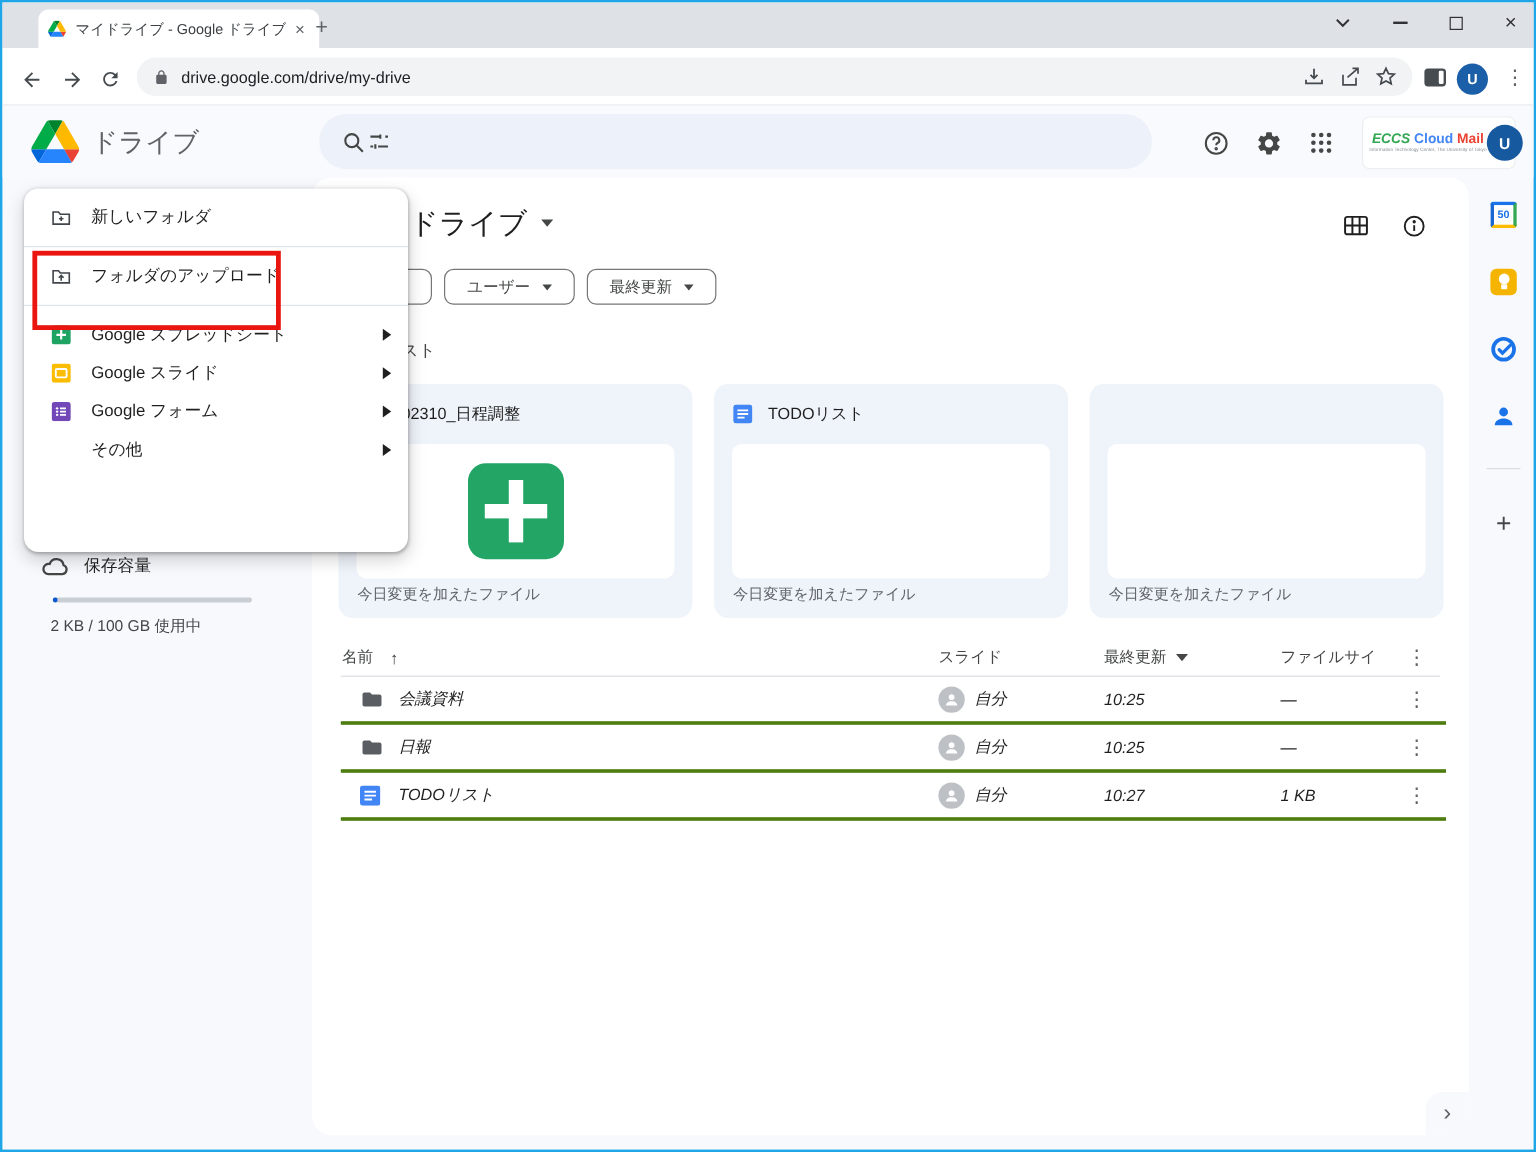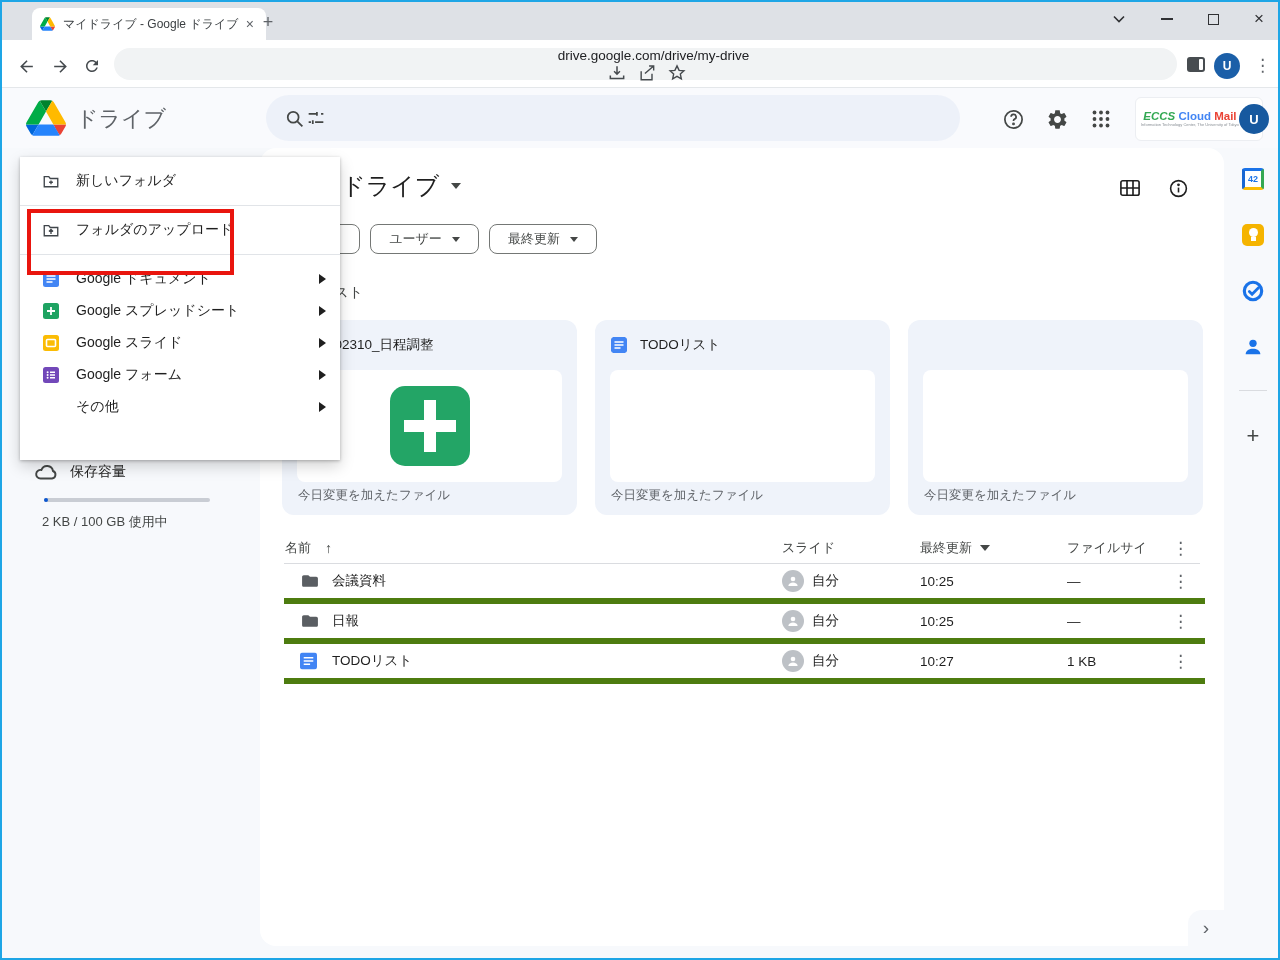--- a/index.html
+++ b/index.html
@@ -12,21 +12,21 @@
   .tab-title { font-size:12px; color:#3c4043; margin-left:8px; flex:1; white-space:nowrap; overflow:hidden; }
   .tab-close { font-size:14px; color:#5f6368; padding:0 4px; }
   .newtab { position:absolute; left:254px; top:8px; width:24px; height:24px; display:flex; align-items:center; justify-content:center; font-size:18px; color:#5f6368; }
   .winbtn { position:absolute; top:2px; width:34px; height:30px; display:flex; align-items:center; justify-content:center; color:#303134; }
   .wb-chevron { left:1100px; } .wb-min { left:1148px; } .wb-max { left:1194px; } .wb-close { left:1240px; font-size:17px; }
   .minbar { width:12px; height:2px; background:#303134; }
   .maxbox { width:11px; height:11px; border:1.5px solid #303134; }
 
   .toolbar { position:absolute; left:0; top:38px; right:0; height:48px; background:#fff; border-bottom:1px solid #e4e7ea; }
   .navbtn { position:absolute; top:50px; width:28px; height:28px; display:flex; align-items:center; justify-content:center; }
-  .addressbar { position:absolute; left:112px; top:46px; width:1063px; height:32px; border-radius:16px; background:#f1f3f4; display:flex; align-items:center; padding:0 8px 0 14px;flex-direction:column; }
+  .addressbar { position:absolute; left:112px; top:46px; width:1063px; height:32px; border-radius:16px; background:#f1f3f4; display:flex; align-items:center; padding:0 8px 0 14px; }
   .url { font-size:13.5px; color:#202124; margin-left:10px; flex:1; }
   .omni-icons { display:flex; align-items:center; gap:10px; margin-right:4px; }
   .sidepanel-ic { position:absolute; left:1185px; top:55px; width:18px; height:15px; background:#474c50; border-radius:3px; }
   .sidepanel-ic::after { content:''; position:absolute; right:2px; top:2px; width:4px; height:11px; background:#fff; border-radius:1px; }
   .br-avatar { position:absolute; left:1212px; top:51px; width:26px; height:26px; border-radius:50%; background:#1b5fa8; color:#fff; font-size:12px; font-weight:bold; display:flex; align-items:center; justify-content:center; }
   .kebab { font-size:17px; color:#5f6368; }
   .tb-kebab { position:absolute; left:1252px; top:53px; }
 
   
   .app-header { position:absolute; left:0; top:86px; right:0; height:60px; background:#f9fafd; }
@@ -70,32 +70,32 @@
   .fcard { position:absolute; top:172px; width:295px; height:195px; background:#eff3fa; border-radius:12px; }
   .fcard-head { height:50px; display:flex; align-items:center; padding:0 16px; gap:13px; }
   .fcard-name { font-size:13.5px; color:#1f1f1f; white-space:nowrap; overflow:hidden; }
   .fcard-thumb { position:absolute; left:15px; right:15px; top:50px; height:112px; background:#fff; border-radius:8px; display:flex; align-items:center; justify-content:center; }
   .fcard-cap { position:absolute; left:16px; bottom:11px; font-size:12.5px; color:#5f6368; }
   .sheets-big { width:80px; height:80px; border-radius:15px; background:#23a566; position:relative; }
   .sheets-big::before { content:''; position:absolute; left:14px; top:34px; width:52px; height:12px; background:#fff; }
   .sheets-big::after { content:''; position:absolute; left:34px; top:14px; width:12px; height:52px; background:#fff; }
 
   .thead { position:absolute; left:24px; right:24px; top:384px; height:32px; border-bottom:1px solid #dadce0; font-size:13px; color:#444746; }
-  .trow { position:absolute; left:24px; right:19px; height:40px; border-bottom:6px solid #4d7c0f; font-size:13.5px; color:#1f1f1f; }
+  .trow { position:absolute; left:24px; right:19px; height:40px; border-bottom:3px solid #4d7c0f; font-size:13.5px; color:#1f1f1f;font-style:italic; }
   .tc { position:absolute; top:50%; transform:translateY(-50%); display:flex; align-items:center; }
   .c-name { left:1px; } .c-icon { left:16px; } .c-nametext { left:48px; } .c-owner { left:498px; } .c-mod { left:636px; } .c-size { left:783px; } .c-kebab { left:888px; }
   .owner-av { width:22px; height:22px; border-radius:50%; background:#bdc1c6; display:flex; align-items:center; justify-content:center; margin-right:8px; }
   .sort-asc { margin-left:14px; font-size:14px; color:#444746; }
   .sort-desc { width:0; height:0; border-left:5px solid transparent; border-right:5px solid transparent; border-top:6px solid #444746; margin-left:8px; }
 
   .corner-notch { position:absolute; left:1186px; top:908px; width:36px; height:36px; background:#f7f9fc; border-top-left-radius:14px; display:flex; align-items:center; justify-content:center; }
   .corner-chev { font-size:19px; color:#5f6368; }
 
   
-  .new-menu { position:absolute; left:18px; top:155px; width:320px; height:303px; background:#fff; border-radius:0; box-shadow:0 1px 3px rgba(0,0,0,.25), 0 6px 14px rgba(0,0,0,.18); padding-top:8px; z-index:10; }
+  .new-menu { position:absolute; left:18px; top:155px; width:320px; height:303px; background:#fff; border-radius:12px; box-shadow:0 1px 3px rgba(0,0,0,.25), 0 6px 14px rgba(0,0,0,.18); padding-top:8px; z-index:10; }
   .menu-item { height:32px; display:flex; align-items:center; padding:0 14px 0 22px; }
   .mi-icon { width:18px; height:18px; flex:none; display:flex; align-items:center; justify-content:center; }
   .mi-label { font-size:14px; color:#1f1f1f; margin-left:16px; flex:1; white-space:nowrap; }
   .mi-label.noicon { margin-left:50px; }
   .mi-arrow { width:0; height:0; border-top:5px solid transparent; border-bottom:5px solid transparent; border-left:7px solid #1f1f1f; }
   .menu-div { border-top:1px solid #e1e4e8; margin:8px 0; }
   .gicon { width:16px; height:16px; border-radius:2.5px; position:relative; }
 
   .red-box { position:absolute; left:25px; top:207px; width:207px; height:66px; border:4px solid #e9150e; z-index:11; }
 </style>
@@ -218,21 +218,21 @@
     </div>
   <div class="eccs-card">
     <div class="eccs-txt">
       <div class="eccs-line"><span class="eccs-g">ECCS</span> <span class="eccs-b">Cloud</span> <span class="eccs-r">Mail</span></div>
       <div class="eccs-tag">Information Technology Center, The University of Tokyo</div>
     </div>
     <div class="drv-avatar">U</div>
   </div>
 
   <div class="rail-ic" style="top:165px">
-      <div class="cal-ic">42</div>
+      <div class="cal-ic">50</div>
     </div>
   <div class="rail-ic" style="top:221px">
       <div class="keep-ic"></div>
     </div>
   <div class="rail-ic" style="top:277px">
       <svg width="22" height="22" viewBox="0 0 24 24" fill="none" stroke="#1a73e8" stroke-width="3">
         <circle cx="12" cy="12" r="9.5" stroke-width="3.4"></circle>
         <path d="M8 12.5 11 15.5 17.5 9" stroke="#fff" stroke-width="0"></path>
         <path d="M8 12.5 11 15.5 18 8.5" stroke="#1a73e8" stroke-width="3" fill="none" stroke-linecap="round"></path>
       </svg>
@@ -418,30 +418,20 @@
             <path d="M3 5.5h6l2 2.5h10v11H3z"></path>
             <path d="M12 16.5v-5.5M9.3 13.3 12 10.6l2.7 2.7"></path>
           </svg>
         </span>
       <span class="mi-label">フォルダのアップロード</span>
     </div>
     <div class="menu-div"></div>
     <div class="menu-item">
       <span class="mi-icon">
           <svg width="16" height="16" viewBox="0 0 16 16">
-            <rect width="16" height="16" rx="2.5" fill="#4285f4"></rect>
-            <path stroke="#fff" stroke-width="1.5" d="M3.5 5h9M3.5 8h9M3.5 11h6"></path>
-          </svg>
-        </span>
-      <span class="mi-label">Google ドキュメント</span>
-      <span class="mi-arrow"></span>
-    </div>
-    <div class="menu-item">
-      <span class="mi-icon">
-          <svg width="16" height="16" viewBox="0 0 16 16">
             <rect width="16" height="16" rx="2.5" fill="#1ea362"></rect>
             <path stroke="#fff" stroke-width="1.8" d="M8 4v8M4 8h8"></path>
           </svg>
         </span>
       <span class="mi-label">Google スプレッドシート</span>
       <span class="mi-arrow"></span>
     </div>
     <div class="menu-item">
       <span class="mi-icon">
           <svg width="16" height="16" viewBox="0 0 16 16">

